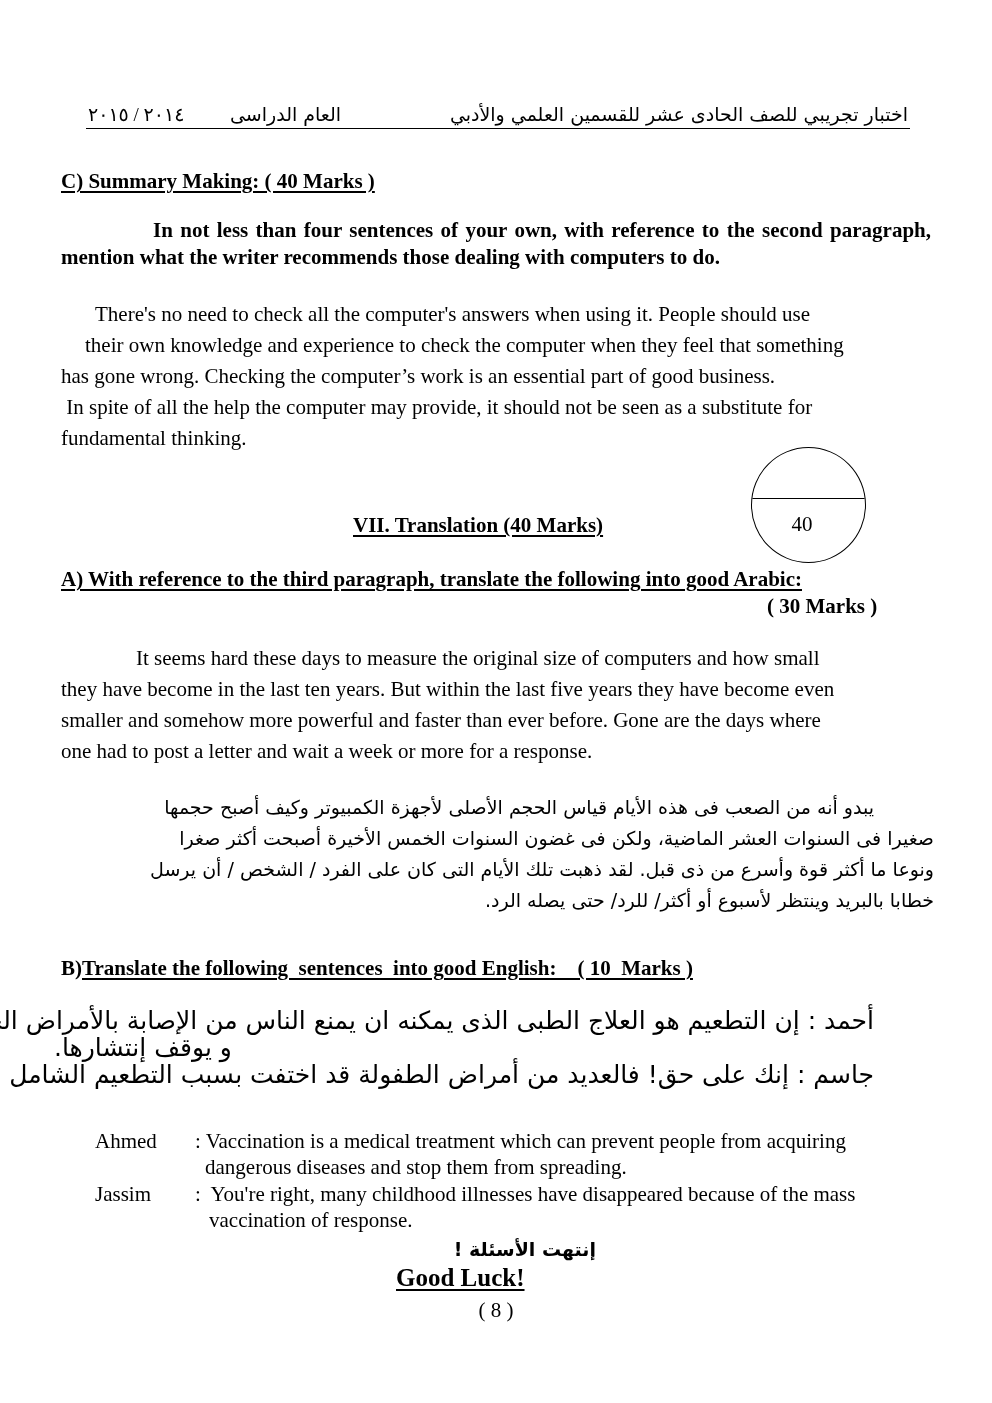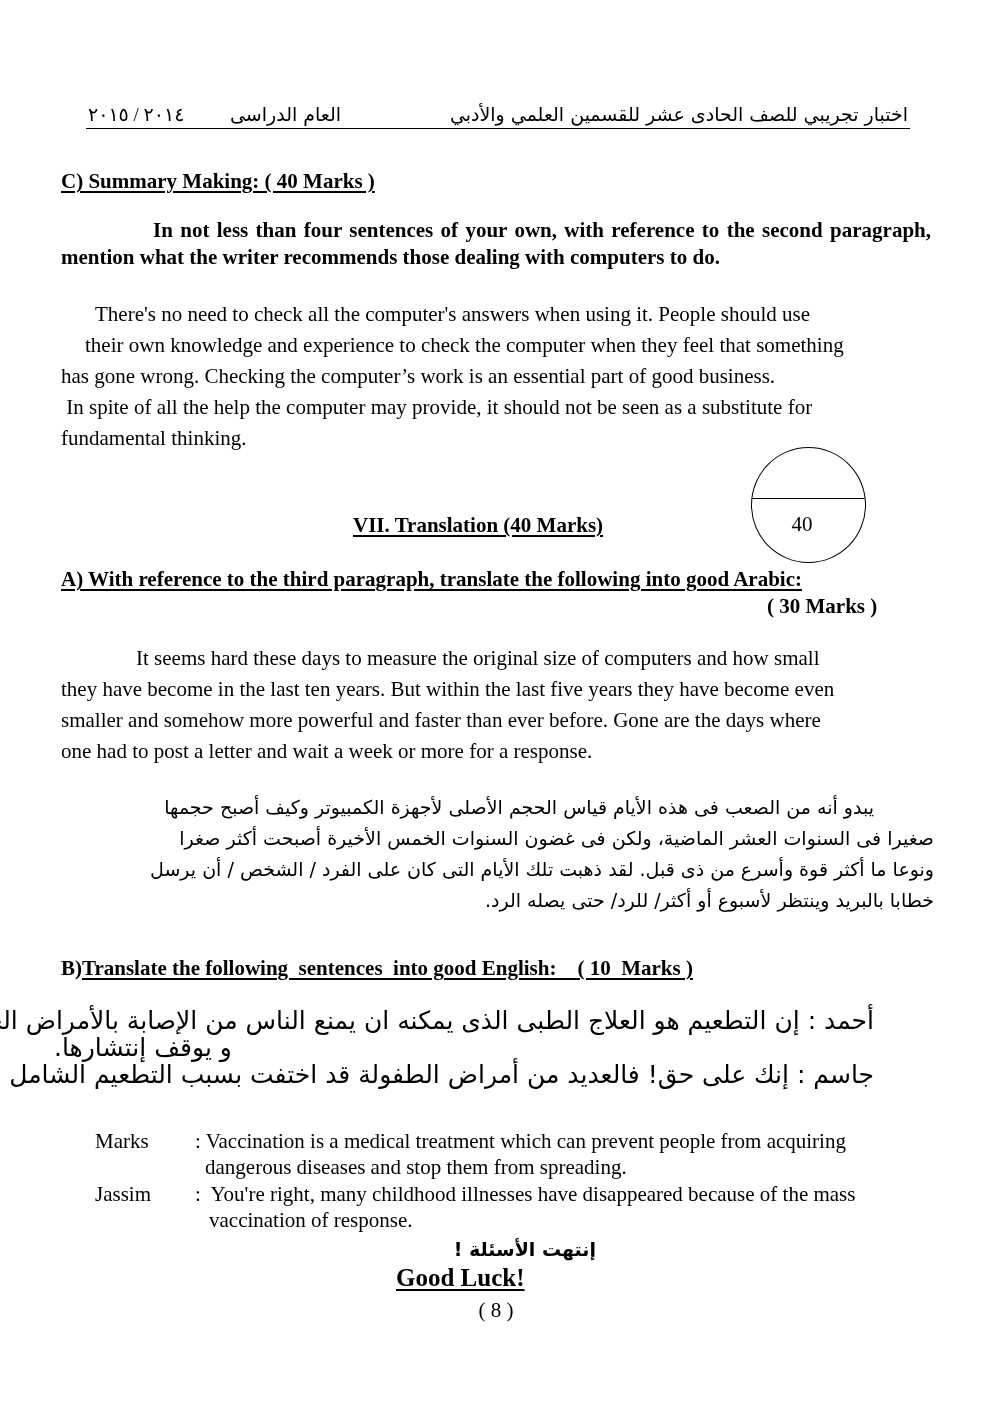--- a/index.html
+++ b/index.html
@@ -67,21 +67,21 @@
 
 <div class="abs h2" style="left:61px; top:956px; white-space:pre;"><span>B)</span><span class="u">Translate the following  sentences  into good English:    ( 10  Marks )</span></div>
 
 <div class="abs ar" style="right:118px; top:1006px; font-size:25px; line-height:30px; width:820px; text-align:left;">
   <div style="white-space:nowrap;"><span>أحمد</span> : <span>إن التطعيم هو العلاج الطبى الذى يمكنه ان يمنع الناس من الإصابة بالأمراض الخطيرة</span></div>
   <div style="padding-right:60px; line-height:24px; white-space:nowrap;">و يوقف إنتشارها.</div>
   <div style="white-space:nowrap;"><span>جاسم</span> : <span>إنك على حق! فالعديد من أمراض الطفولة قد اختفت بسبب التطعيم الشامل للرضع.</span></div>
 </div>
 
 <div class="ans-row" style="left:95px; top:1128px; width:860px;">
-  <span style="display:inline-block; width:100px;">Marks</span><span style="white-space:nowrap;">: Vaccination is a medical treatment which can prevent people from acquiring</span>
+  <span style="display:inline-block; width:100px;">Ahmed</span><span style="white-space:nowrap;">: Vaccination is a medical treatment which can prevent people from acquiring</span>
   <div style="padding-left:110px; white-space:nowrap;">dangerous diseases and stop them from spreading.</div>
 </div>
 <div class="ans-row" style="left:95px; top:1181px; width:860px;">
   <span style="display:inline-block; width:100px;">Jassim</span><span style="white-space:pre;">:  You're right, many childhood illnesses have disappeared because of the mass</span>
   <div style="padding-left:114px; white-space:nowrap;">vaccination of response.</div>
 </div>
 
 <div class="abs ar bold" style="left:396px; top:1238px; width:200px; text-align:right; font-size:19px;">إنتهت الأسئلة !</div>
 <div class="abs bold" style="left:396px; top:1264px; width:200px; font-size:25px;"><span class="u">Good Luck!</span></div>
 <div class="abs" style="left:396px; top:1298px; width:200px; text-align:center; font-size:21px;">( 8 )</div>

